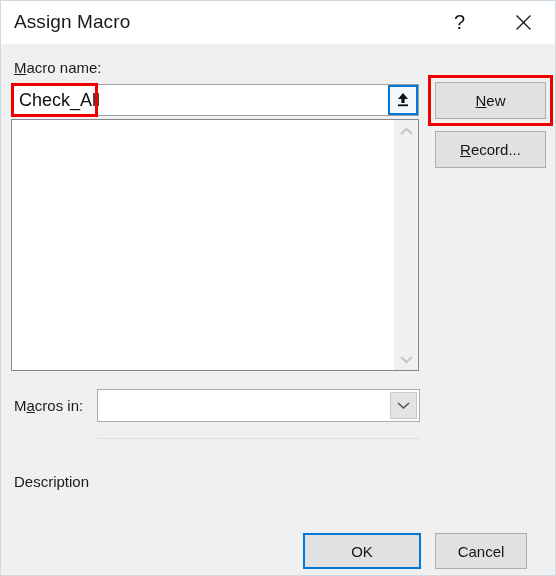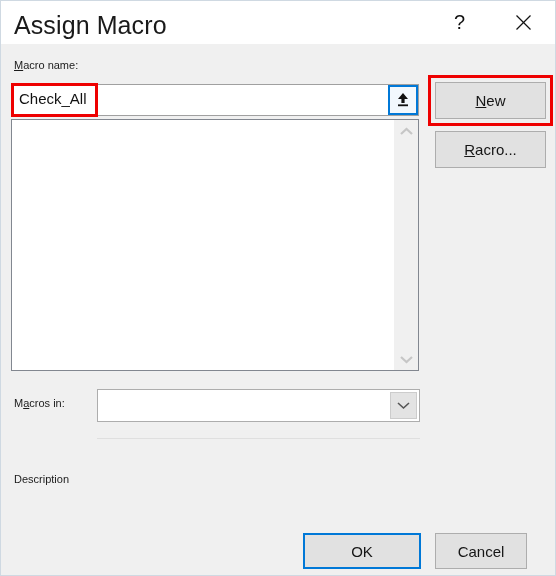--- a/index.html
+++ b/index.html
@@ -29,21 +29,21 @@
     position: absolute;
     left: 0; top: 0;
     width: 554px;
     height: 43px;
     background: #ffffff;
   }
   #title-text {
     position: absolute;
     left: 13px;
     top: 10px;
-    font-size: 25px;
+    font-size: 19px;
     color: #1a1a1a;
     letter-spacing: 0.1px;
     white-space: nowrap;
   }
   .titlebtn {
     position: absolute;
     top: 0;
     height: 43px;
     width: 45px;
     display: flex;
@@ -60,21 +60,21 @@
   #help-glyph {
     font-size: 20px;
     color: #101010;
     line-height: 1;
     margin-top: -1px;
   }
 
   
   .lbl {
     position: absolute;
-    font-size: 11px;
+    font-size: 15px;
     color: #1b1b1b;
     white-space: nowrap;
   }
   #macro-name-label { left: 13px; top: 58px; }
   #macros-in-label  { left: 13px; top: 396px; }
   #description-label{ left: 13px; top: 427px; margin-top: 45px; }
   .akey { text-decoration: underline; }
 
   #description-rule {
     position: absolute;
@@ -94,21 +94,21 @@
     height: 32px;
     box-sizing: border-box;
     border: 1px solid #a0a0a0;
     background: #ffffff;
     overflow: hidden;
   }
   #macro-name-value {
     position: absolute;
     left: 7px;
     top: 5px;
-    font-size: 15px;
+    font-size: 18px;
     color: #111111;
     white-space: nowrap;
   }
   #text-caret {
     position: absolute;
     left: 84px;
     top: 6px;
     width: 1px;
     height: 19px;
     background: #000000;
@@ -290,21 +290,21 @@
   <div class="lbl" id="description-label">Description</div>
   <div id="description-rule"></div>
 
   <button class="pushbtn" id="new-button">
       <span class="akey">N</span>
       <span>ew</span>
     </button>
 
   <button class="pushbtn" id="record-button">
       <span class="akey">R</span>
-      <span>acro...</span>
+      <span>ecord...</span>
     </button>
 
   <button class="pushbtn" id="ok-button">OK</button>
   <button class="pushbtn" id="cancel-button">Cancel</button>
 
   <div class="redbox" id="redbox-macro-name"></div>
   <div class="redbox" id="redbox-new-button"></div>
 
 </div>
 

